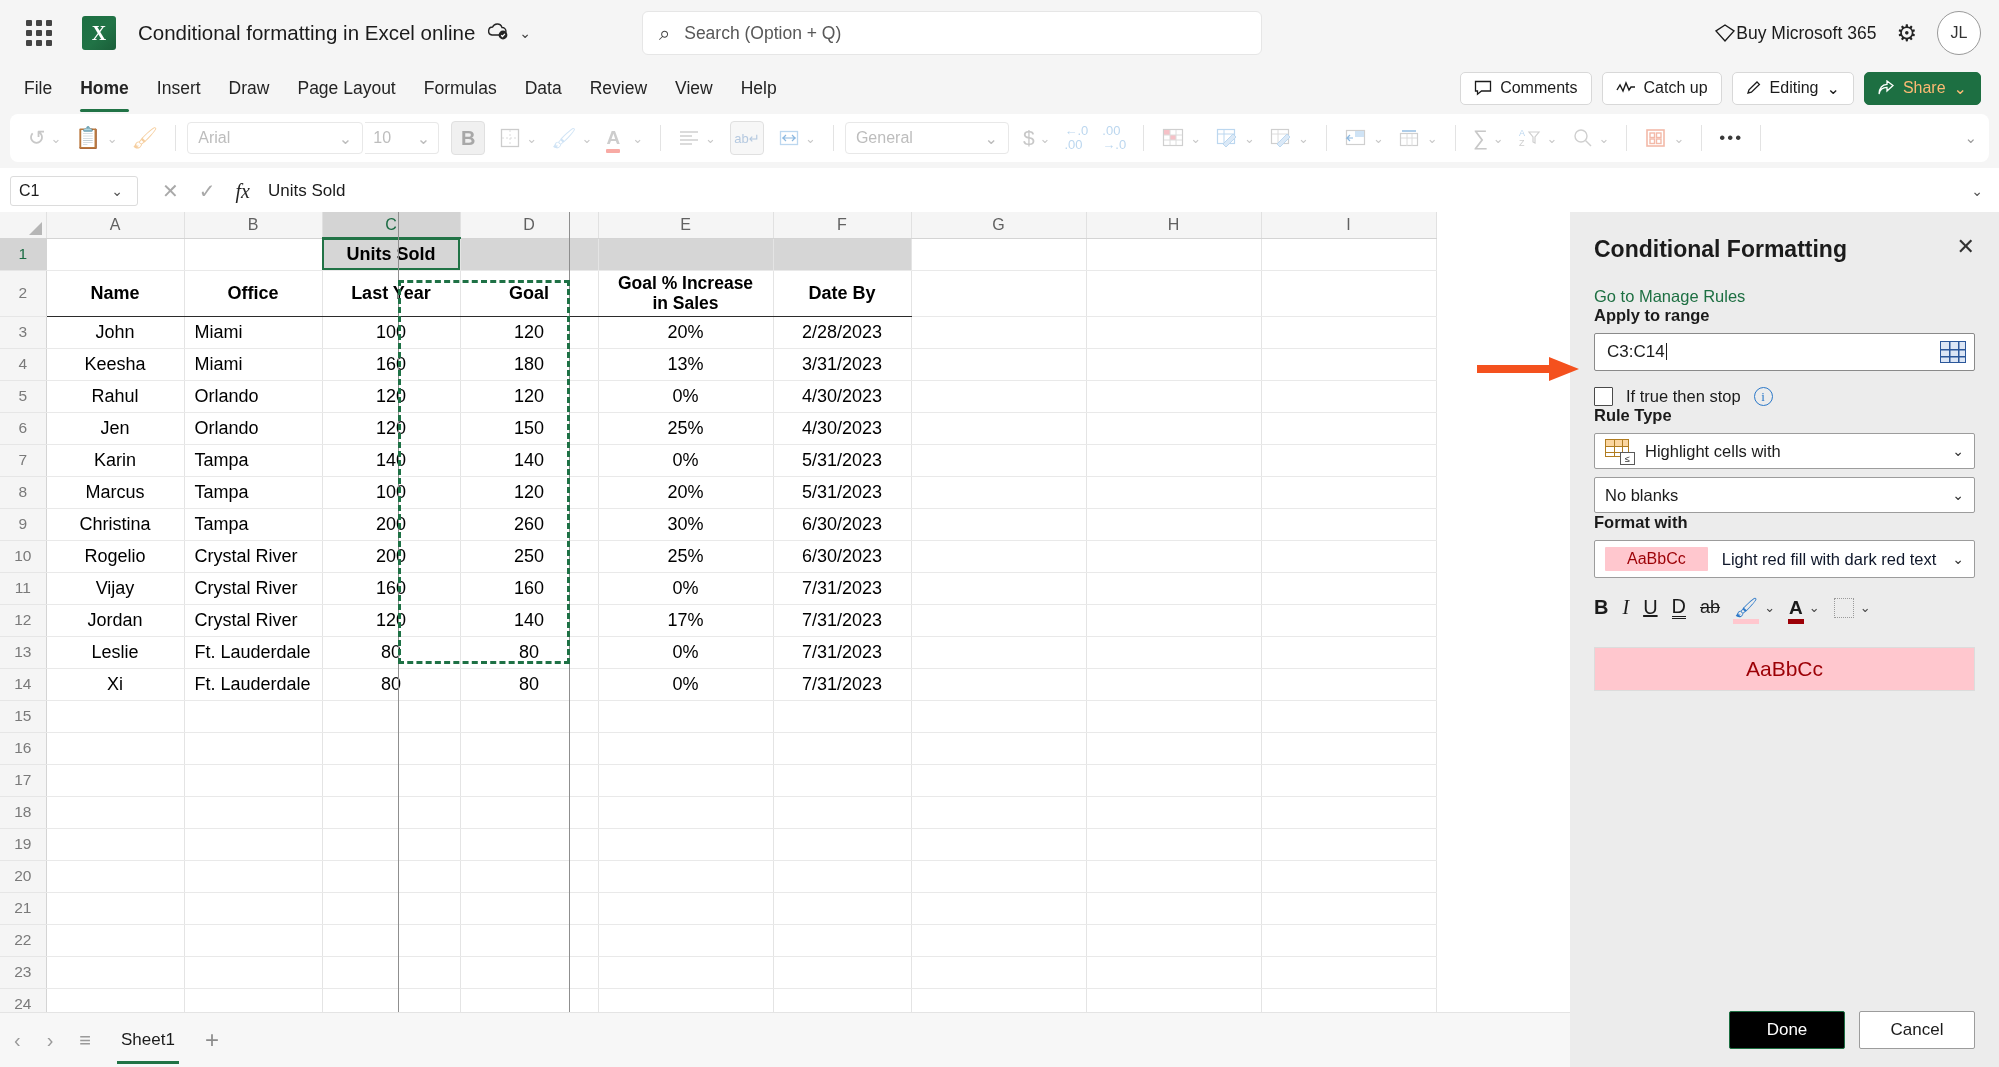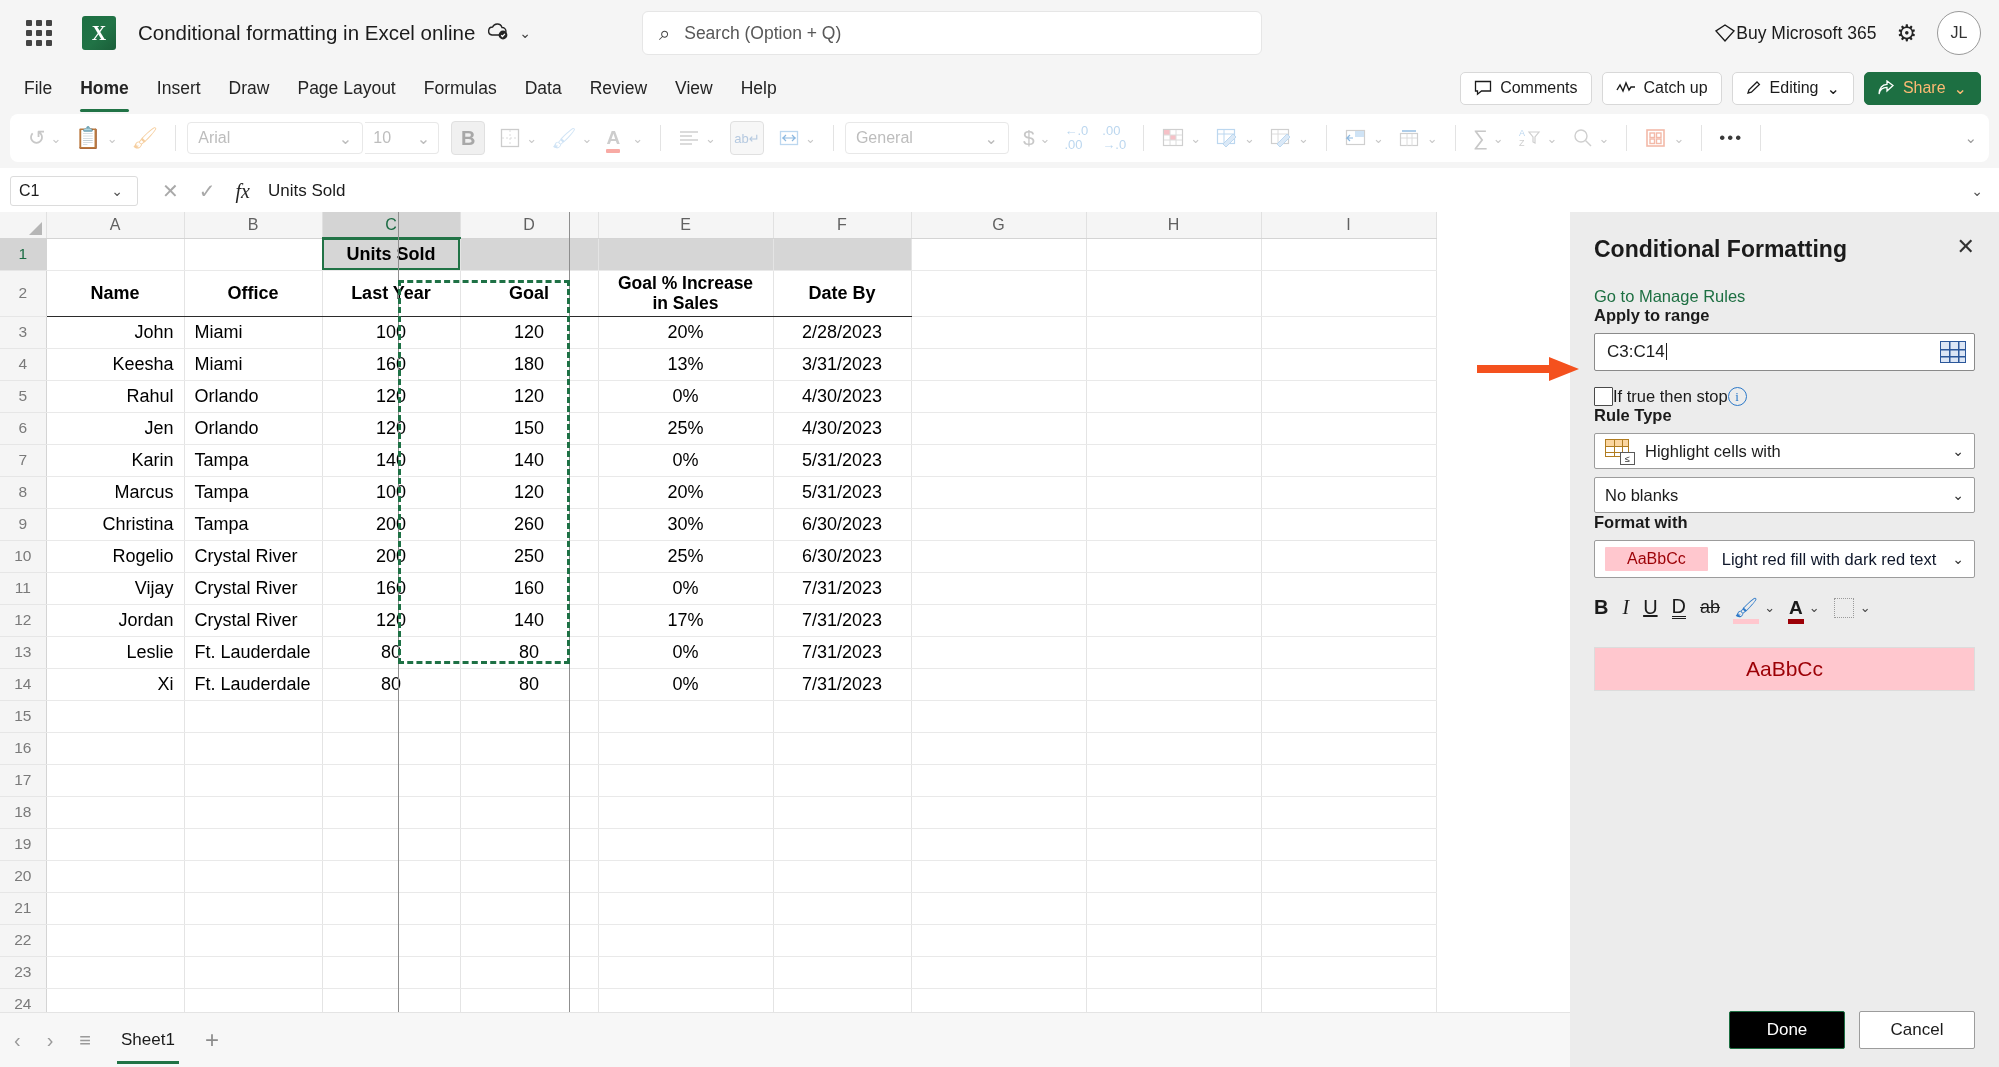--- a/index.html
+++ b/index.html
@@ -116,21 +116,21 @@
     border-left: 13px solid transparent; border-bottom: 13px solid #b6b6b6; }
   td.rowhdr {
     width:46px; background:#f5f5f5; color:#7a7a7a; font-size:15.5px; text-align:center;
     border-right:1px solid #d4d4d4; border-bottom:1px solid #e6e6e6;
   }
   td.cell {
     height: 32px; border-right:1px solid #e4e4e4; border-bottom:1px solid #e9e9e9;
     font-size: 18px; color:#000; padding: 0 10px; font-family:"Liberation Sans", sans-serif;
     white-space:nowrap; overflow:hidden;
   }
-  td.c-a { width:138px; text-align:right; }
+  td.c-a { width:138px; text-align:center; }
   td.c-b { width:138px; text-align:left; }
   td.c-c { width:138px; text-align:center; }
   td.c-d { width:138px; text-align:center; }
   td.c-e { width:175px; text-align:center; }
   td.c-f { width:138px; text-align:center; }
   td.c-g { width:175px; }
   td.c-h { width:175px; }
   td.c-i { width:175px; }
   .hdr-cell { font-weight:bold; }
   .row-shade { background:#d6d6d6; }
@@ -183,21 +183,21 @@
   .picker-ico { width:26px;height:22px; position:relative; }
   .picker-ico .g {
     position:absolute; inset:0; border:1.5px solid #2b579a;
     background:
       linear-gradient(#2b579a,#2b579a) 0 7px/100% 1.5px no-repeat,
       linear-gradient(#2b579a,#2b579a) 0 14px/100% 1.5px no-repeat,
       linear-gradient(#2b579a,#2b579a) 8px 0/1.5px 100% no-repeat,
       linear-gradient(#2b579a,#2b579a) 17px 0/1.5px 100% no-repeat,
       #dce6f5;
   }
-  .chk-row { margin-top:16px; display:flex; align-items:center; gap:0; }
+  .chk-row { margin-top:16px; display:flex; align-items:center; gap:13px; }
   .chkbox { width:19px;height:19px;border:1.5px solid #4a4a4a; background:#fff; border-radius:1px;}
   .chk-label { font-size:16.5px; color:#1b1b1b; }
   .info-i {
     width:19px;height:19px;border-radius:50%;border:1.5px solid #2b78c8;color:#2b78c8;
     font-size:13px; display:flex;align-items:center;justify-content:center; font-family:"Liberation Serif",serif;
   }
   .sel {
     margin-top:8px; height:36px; background:#fff; border:1px solid #9c9c9c; border-radius:2px;
     display:flex; align-items:center; padding: 0 10px; font-size:16.5px; color:#1b1b1b; gap:12px;
   }

